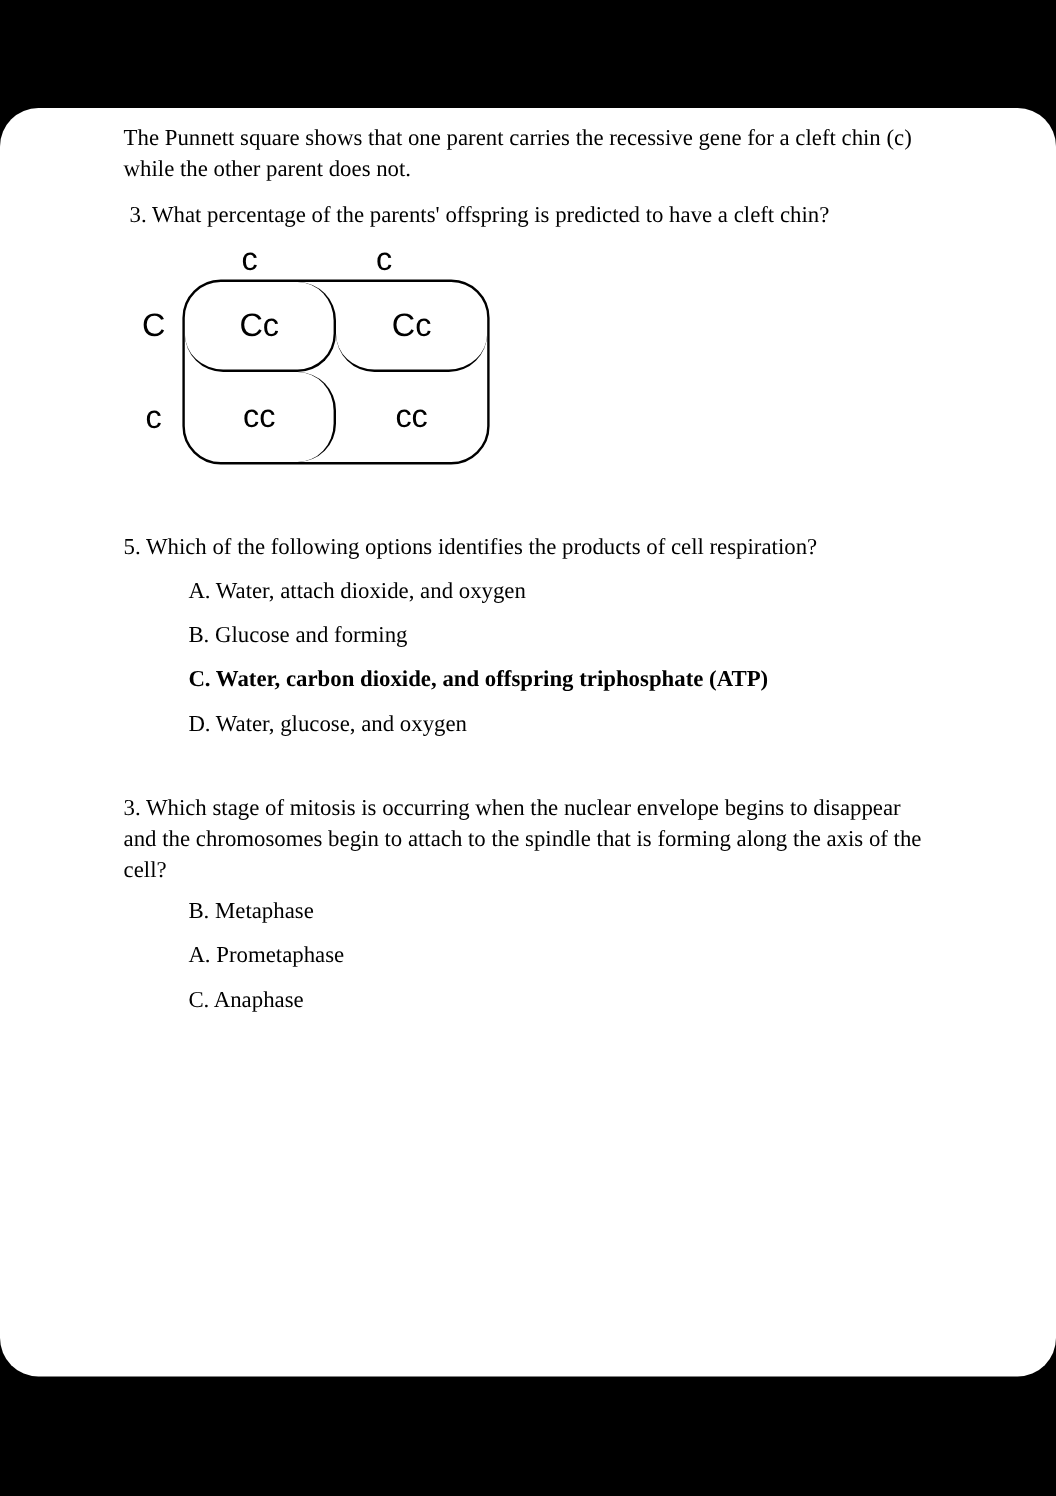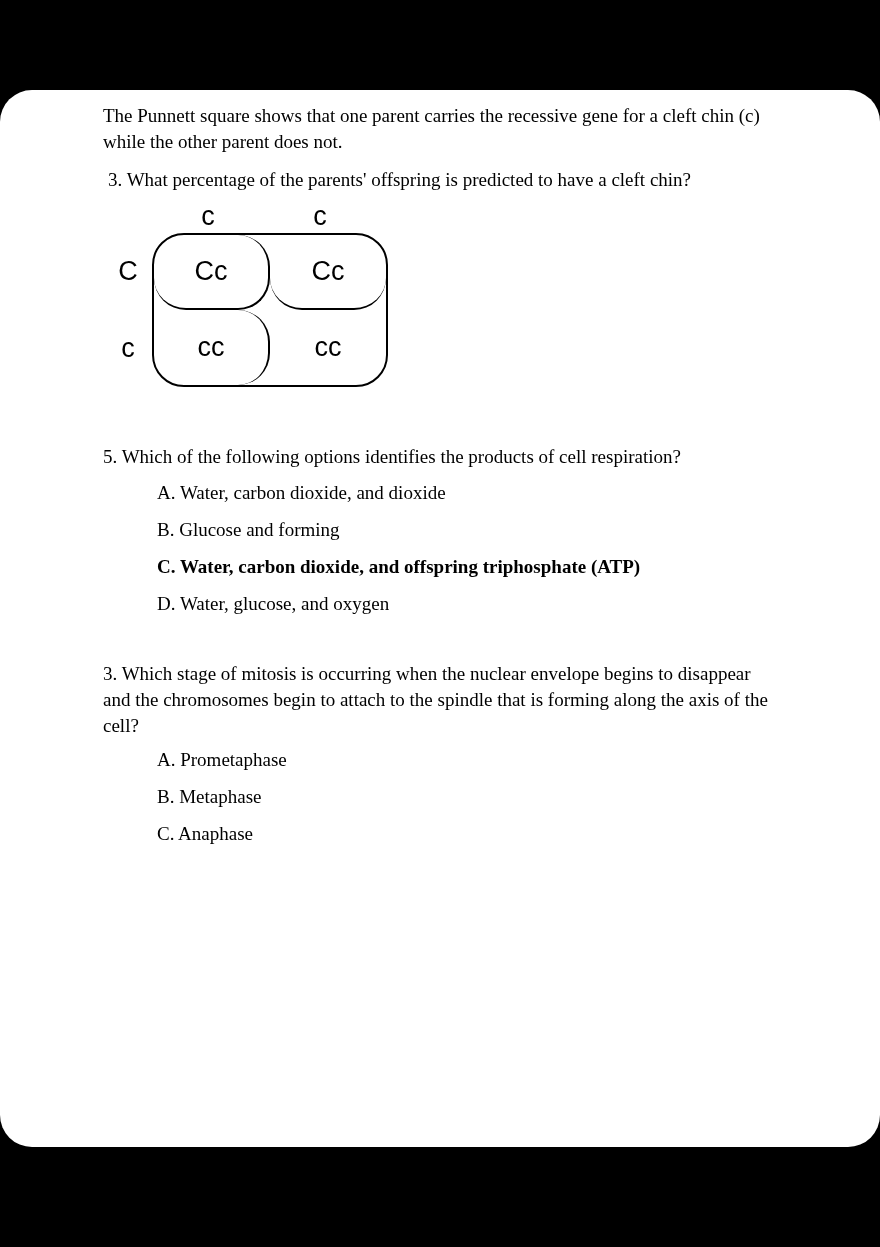--- a/index.html
+++ b/index.html
@@ -33,21 +33,21 @@
   
   .punnett {
     position: relative;
     height: 200px;
     margin-top: 6px;
     font-family: "Liberation Sans", sans-serif;
   }
   .pgrid {
     position: absolute;
     left: 49px; top: 34px;
-    width: 236px; height: 154px;
+    width: 256px; height: 154px;
     border: 2px solid #000;
     display: grid;
     grid-template-columns: 1fr 1fr;
     grid-template-rows: 1fr 1fr;
     background: #ffffff;
   }
   .pcell {
     display: flex; align-items: center; justify-content: center;
     font-size: 27px; line-height: 1;
   }
@@ -101,29 +101,29 @@
           <div class="pcell">Cc</div>
           <div class="pcell">cc</div>
           <div class="pcell">cc</div>
         </div>
       </div>
 
 
       <p class="q-text q6-text">5. Which of the following options identifies the products of cell respiration?</p>
 
       <div class="options tight">
-        <div class="option"><span>A. Water, carbon dioxide, and dioxide</span><span class="b"></span></div>
+        <div class="option"><span>A. Water, attach dioxide, and oxygen</span><span class="b"></span></div>
         <div class="option"><span>B. Glucose and forming</span><span class="b"></span></div>
         <div class="option"><span></span><span class="b">C. Water, carbon dioxide, and offspring triphosphate (ATP)</span></div>
         <div class="option"><span>D. Water, glucose, and oxygen</span><span class="b"></span></div>
       </div>
 
       <p class="q-text q7-text">3. Which stage of mitosis is occurring when the nuclear envelope begins to disappear and the chromosomes begin to attach to the spindle that is forming along the axis of the cell?</p>
 
       <div class="options q7">
+        <div class="option"><span>B. Metaphase</span><span class="b"></span></div>
         <div class="option"><span>A. Prometaphase</span><span class="b"></span></div>
-        <div class="option"><span>B. Metaphase</span><span class="b"></span></div>
         <div class="option"><span>C. Anaphase</span><span class="b"></span></div>
       </div>
 
     </div>
   </div>
 </div>
 
 </body></html>

